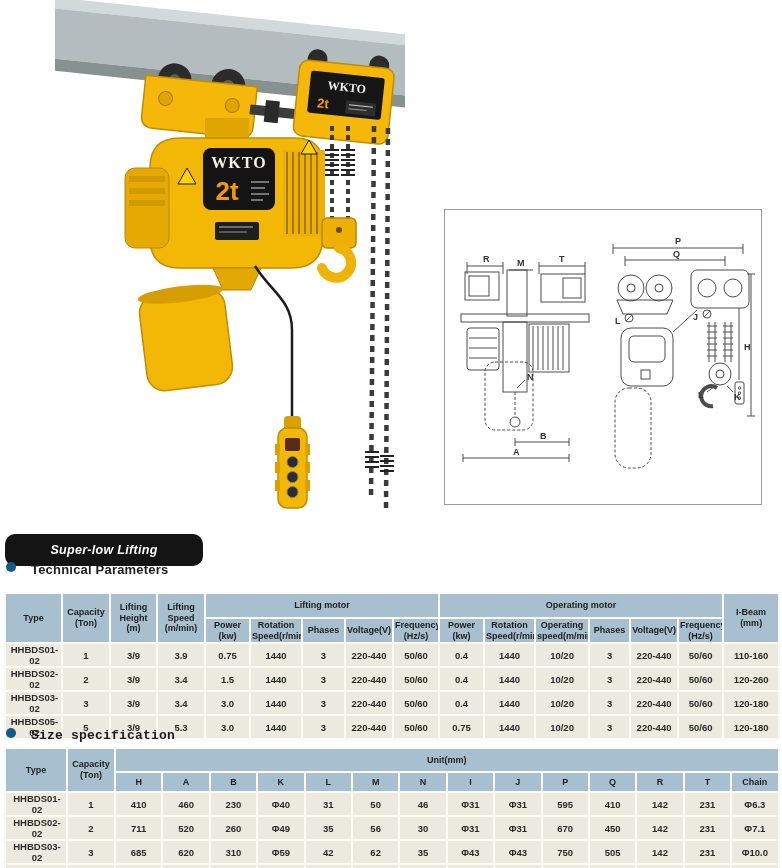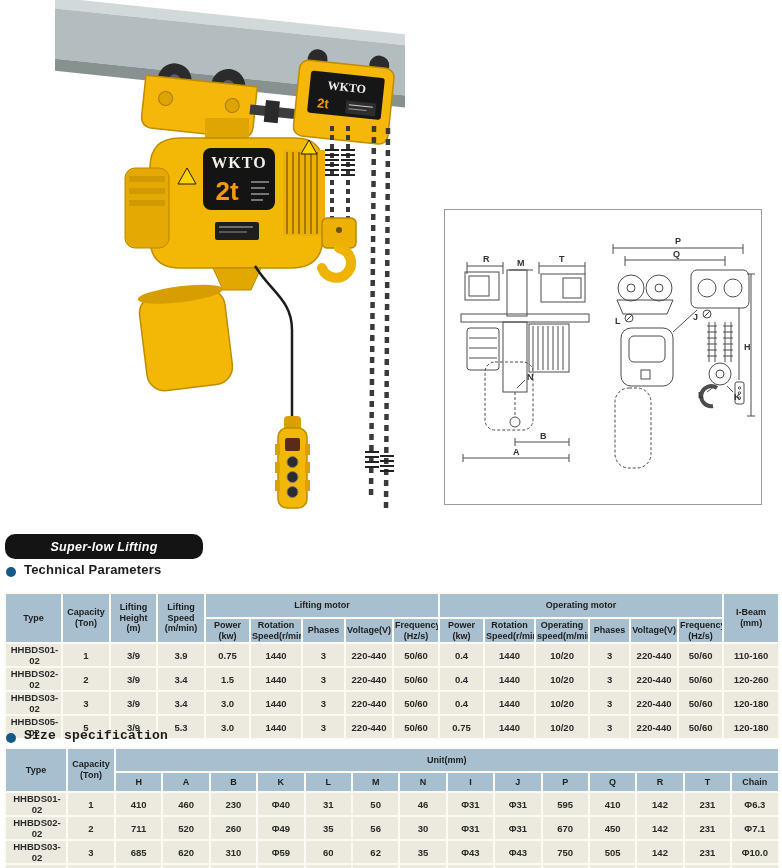--- a/index.html
+++ b/index.html
@@ -7,25 +7,25 @@
   .page { position:relative; width:782px; height:868px; background:#ffffff; overflow:hidden; }
 
   .photo-area { position:absolute; left:55px; top:0; width:350px; height:530px; }
 
   .model-code { position:absolute; left:548px; top:154px; font-size:36px; font-weight:bold;
     color:#b23229; letter-spacing:2px; font-family:"Liberation Sans", sans-serif; }
 
   .diagram-box { position:absolute; left:444px; top:209px; width:318px; height:296px;
     border:1px solid #9b9b9b; background:#fff; }
 
-  .banner { position:absolute; left:5px; top:534px; width:198px; height:25px; background:#141414;
+  .banner { position:absolute; left:5px; top:534px; width:198px; height:32px; background:#141414;
     border-radius:10px; display:flex; align-items:center; justify-content:center; }
   .banner span { color:#fff; font-size:12.5px; font-weight:bold; font-style:italic; letter-spacing:.3px; }
 
-  .section-title { position:absolute; left:6px; display:flex; align-items:flex-end; gap:8px; }
+  .section-title { position:absolute; left:6px; display:flex; align-items:flex-start; gap:15px; }
   .section-title .bullet { width:10px; height:10px; border-radius:50%; background:#155a87; }
   .section-title .label { font-size:13px; font-weight:bold; color:#1c1c1c; letter-spacing:.2px; }
   #tech-title { top:562px; }
   #size-title { top:728px;font-family:Liberation Mono, monospace; }
 
   table.data-table { position:absolute; left:4px; width:774px; border-collapse:collapse; table-layout:fixed; }
   .data-table th, .data-table td { border:2px solid #fbfbf4; text-align:center; vertical-align:middle;
     padding:0 1px; overflow:hidden; }
   .data-table th { background:#a7bfce; color:#1d1d1d; font-size:9px; font-weight:bold; line-height:1.2; }
   .data-table td { background:#eceadf; color:#2a2a2a; font-size:9.5px; font-weight:bold; }
@@ -490,21 +490,21 @@
           <td>231</td>
           <td>Φ7.1</td>
         </tr>
         <tr>
           <td>HHBDS03-02</td>
           <td>3</td>
           <td>685</td>
           <td>620</td>
           <td>310</td>
           <td>Φ59</td>
-          <td>60</td>
+          <td>42</td>
           <td>62</td>
           <td>35</td>
           <td>Φ43</td>
           <td>Φ43</td>
           <td>750</td>
           <td>505</td>
           <td>142</td>
           <td>231</td>
           <td>Φ10.0</td>
         </tr>

